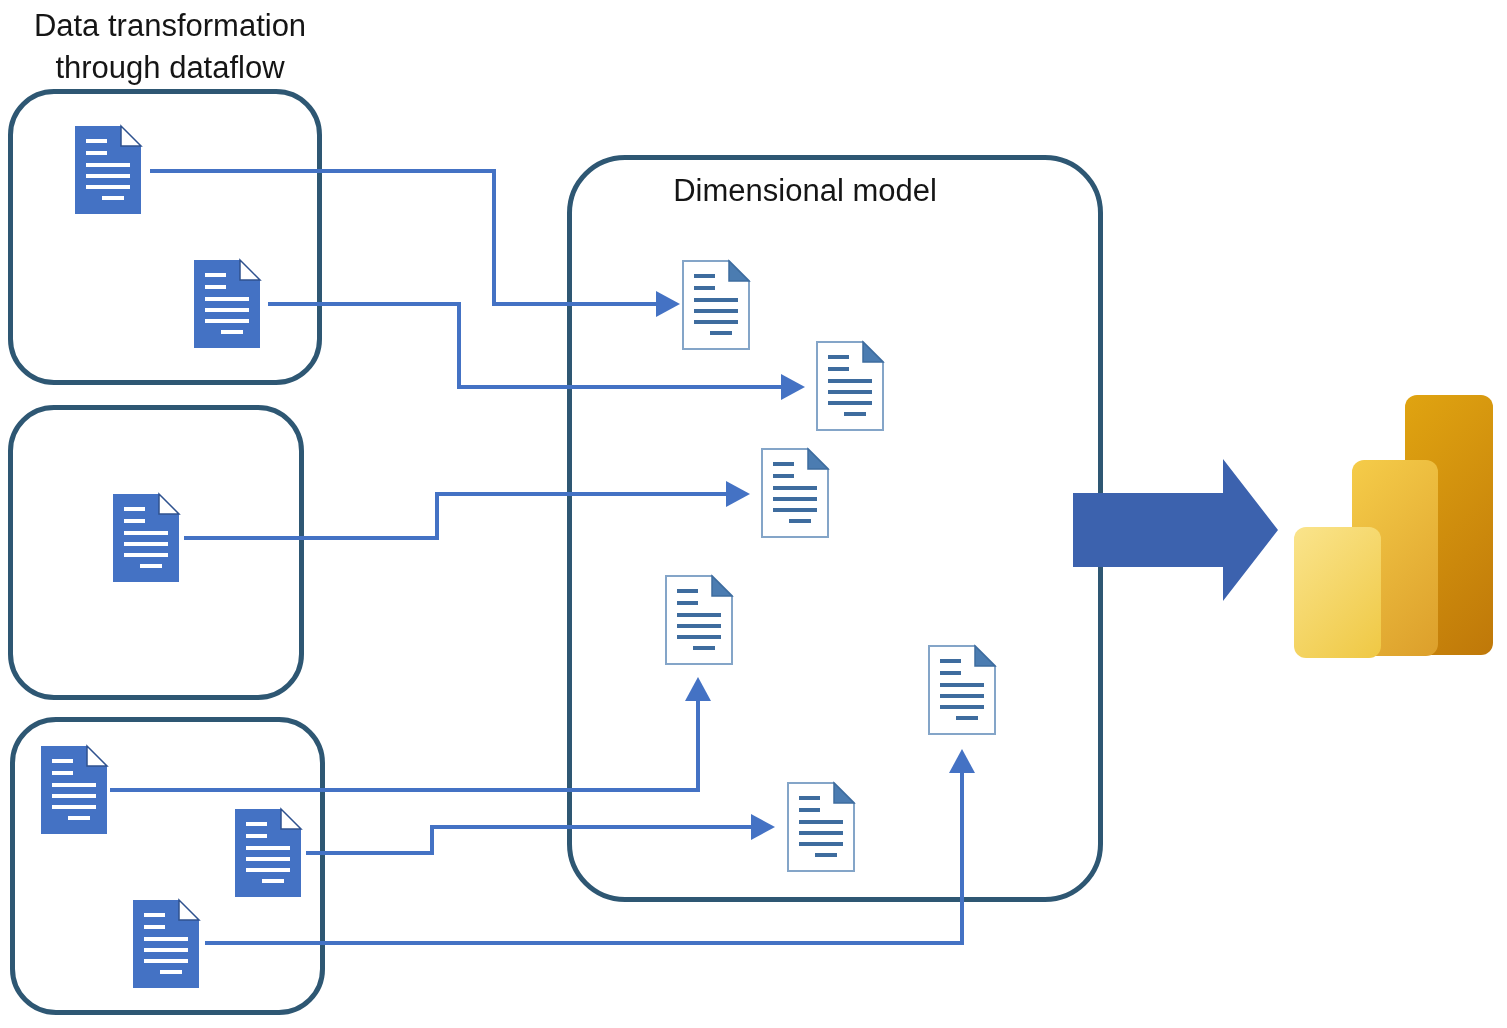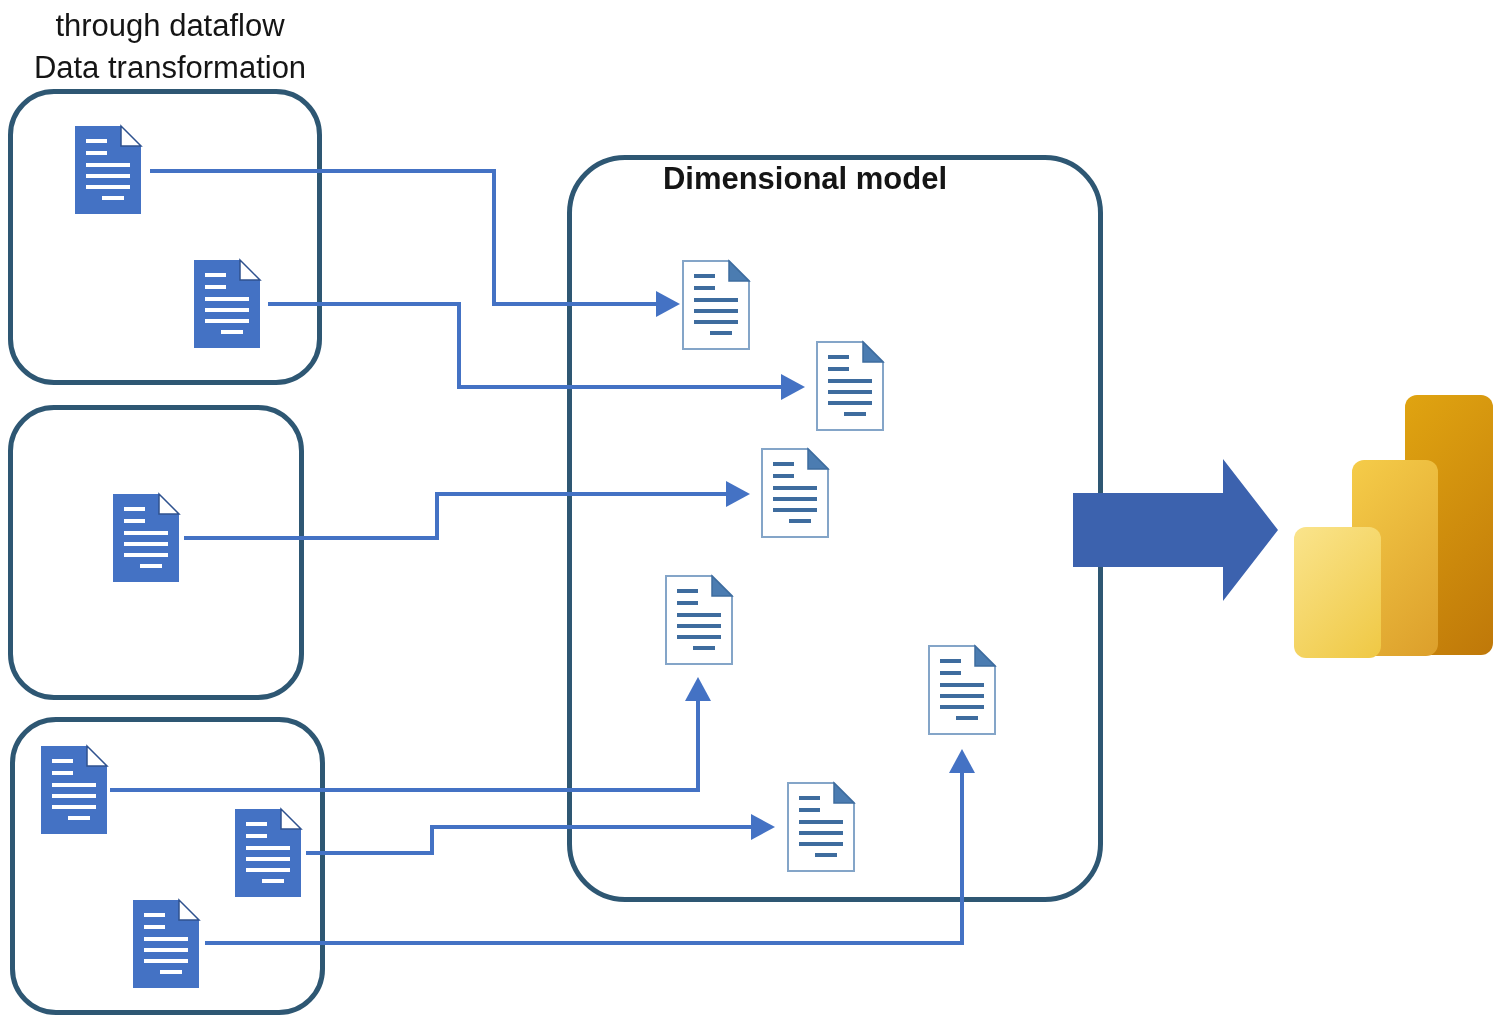--- a/index.html
+++ b/index.html
@@ -26,21 +26,21 @@
   .canvas{position:relative;width:1507px;height:1028px;background:var(--background);overflow:hidden;}
 
   .srcbox{position:absolute;border:5px solid var(--box-border);border-radius:46px;background:transparent;box-sizing:border-box;}
   .box1{left:8px;top:89px;width:314px;height:296px;}
   .box2{left:8px;top:405px;width:296px;height:295px;}
   .box3{left:10px;top:717px;width:315px;height:298px;}
   .modelbox{position:absolute;left:567px;top:155px;width:536px;height:747px;border:5px solid var(--box-border);border-radius:58px;box-sizing:border-box;}
 
   .title{position:absolute;color:var(--title-text);font-size:31px;line-height:42px;text-align:center;white-space:nowrap;}
   .title-left{left:20px;top:5px;width:300px;}
-  .title-model{left:605px;top:158px;width:400px;font-weight:bold;}
+  .title-model{left:605px;top:170px;width:400px;}
 
   .doc{position:absolute;width:68px;height:90px;overflow:visible;}
 
   .overlay{position:absolute;left:0;top:0;width:1507px;height:1028px;pointer-events:none;}
   .conn path{fill:none;stroke:var(--connector-blue);stroke-width:4;}
   .conn polygon{fill:var(--connector-blue);}
   .bigarrow{fill:var(--big-arrow-blue);}
 
   .pbi-bar{position:absolute;border-radius:12px;}
   .pbi-tall{left:1405px;top:395px;width:88px;height:260px;background:linear-gradient(135deg,var(--pbi-tall-top),var(--pbi-tall-bottom));z-index:4;}
@@ -75,22 +75,22 @@
         <rect x="12" y="26" width="21" height="4" fill="var(--doc-outline-line)"></rect>
         <rect x="12" y="38" width="44" height="4" fill="var(--doc-outline-line)"></rect>
         <rect x="12" y="49" width="44" height="4" fill="var(--doc-outline-line)"></rect>
         <rect x="12" y="60" width="44" height="4" fill="var(--doc-outline-line)"></rect>
         <rect x="28" y="71" width="22" height="4" fill="var(--doc-outline-line)"></rect>
       </g>
     </defs>
   </svg>
 
   <div class="title title-left z-label">
+    <div>Data transformation</div>
     <div>through dataflow</div>
-    <div>Data transformation</div>
   </div>
 
   <div class="srcbox box1"></div>
   <div class="srcbox box2"></div>
   <div class="srcbox box3"></div>
 
   <div class="modelbox"></div>
   <div class="title title-model z-label">
     <div>Dimensional model</div>
   </div>

